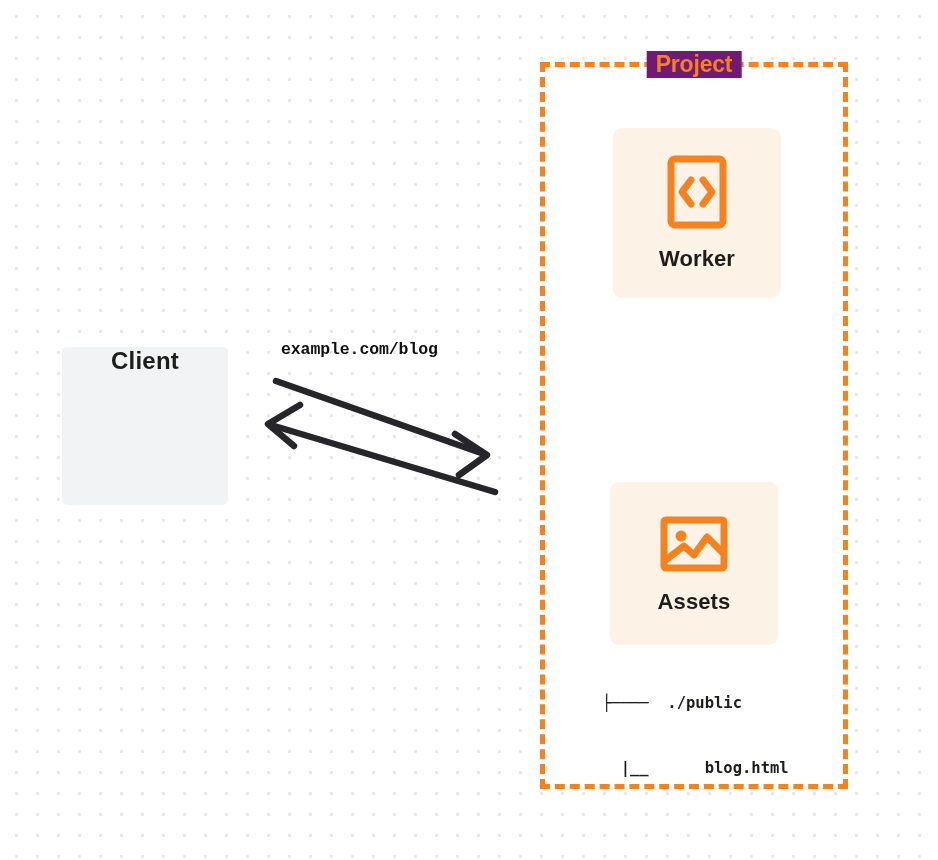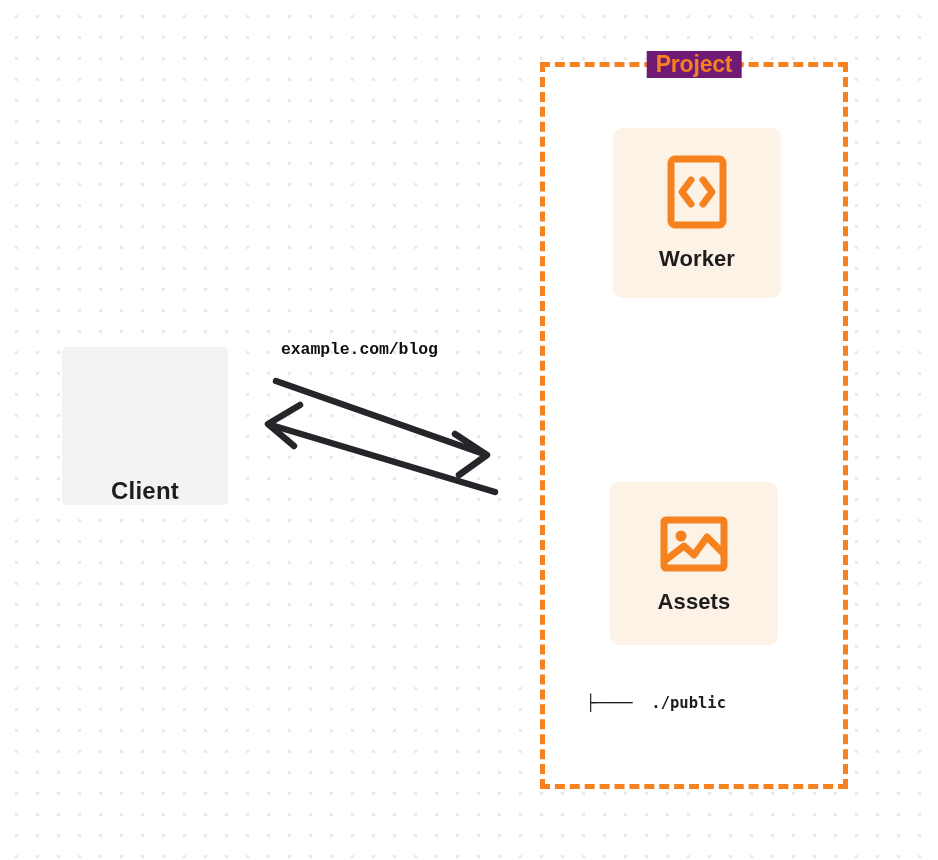--- a/index.html
+++ b/index.html
@@ -29,21 +29,21 @@
   
   .client-box {
     position: absolute;
     left: 62px;
     top: 347px;
     width: 166px;
     height: 158px;
     background: #f2f3f5;
     border-radius: 5px;
     display: flex;
-    align-items: flex-end;
+    align-items: flex-start;
     justify-content: center;
   }
   .client-label {
     font-size: 24px;
     font-weight: bold;
     color: #1d1d1b;
     letter-spacing: 0.2px;
   }
 
   
@@ -133,21 +133,21 @@
     position: absolute;
     left: 586px;
     top: 650px;
     font-family: "DejaVu Sans Mono", "Liberation Mono", monospace;
     font-size: 15.5px;
     font-weight: bold;
     color: #1d1d1b;
     line-height: 21.5px;
     white-space: pre;
   }
-  .tree-row { display: block; }
+  .tree-row { display: block; margin-left: 16px; }
 </style>
 </head>
 <body>
 
 <div class="canvas">
 
   <div class="client-box">
     <span class="client-label">Client</span>
   </div>
 
@@ -187,16 +187,17 @@
         <rect x="5" y="5" width="52" height="66" rx="4" ry="4" fill="none" stroke="#f6821f" stroke-width="7"></rect>
         <polyline points="25,26 16,38 25,50" fill="none" stroke="#f6821f" stroke-width="7" stroke-linecap="round" stroke-linejoin="round"></polyline>
         <polyline points="37,26 46,38 37,50" fill="none" stroke="#f6821f" stroke-width="7" stroke-linecap="round" stroke-linejoin="round"></polyline>
       </svg>
     </span>
     <span class="tile-label">Worker</span>
   </div>
 
   <div class="file-tree">
     <span class="tree-row"><span>├────  </span><span>./public</span></span>
+    <span class="tree-row"><span>  |__  </span><span>    blog.html</span></span>
     
   </div>
 
 </div>
 
 </body></html>

